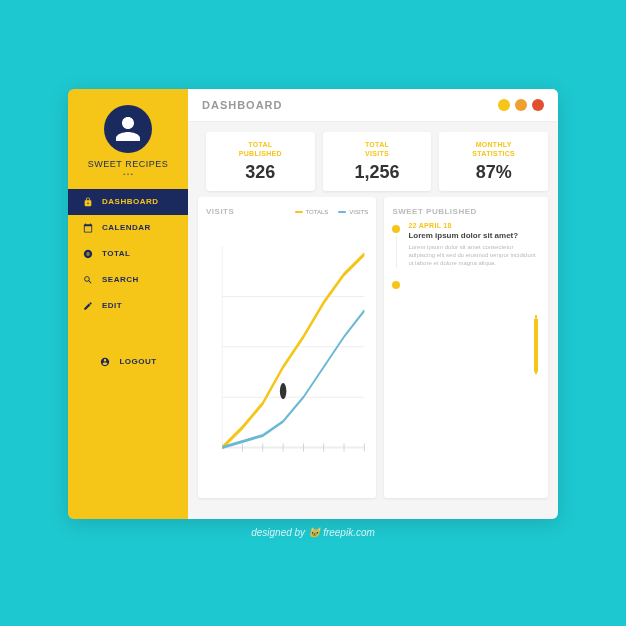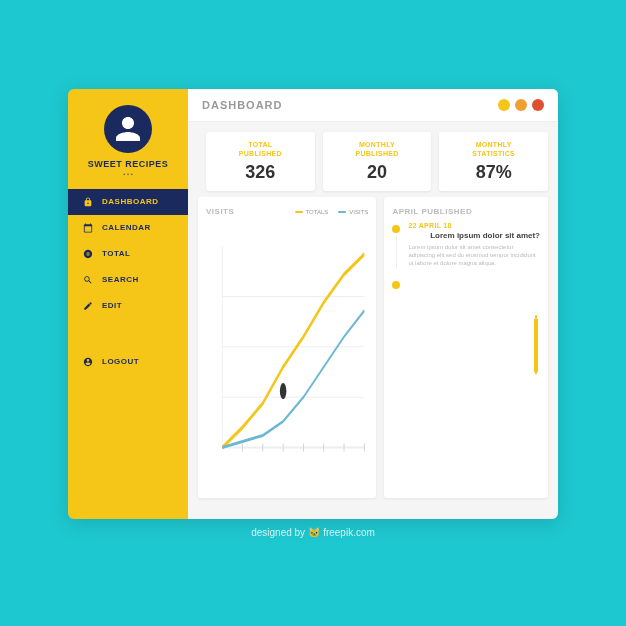--- a/index.html
+++ b/index.html
@@ -47,21 +47,21 @@
     }
 
     .avatar-circle svg {
       width: 30px;
       height: 30px;
       fill: white;
     }
 
     .brand-name {
       font-size: 9px;
-      font-weight: bold;
+      font-weight: normal;
       color: #1a2a5e;
       text-align: center;
       letter-spacing: 0.5px;
       margin-bottom: 2px;
     }
 
     .brand-sub {
       font-size: 7px;
       color: #1a2a5e;
       text-align: center;
@@ -287,21 +287,20 @@
       color: #f5c518;
       letter-spacing: 0.3px;
       margin-bottom: 2px;
     }
 
     .entry-title {
       font-size: 8px;
       font-weight: bold;
       color: #444;
       margin-bottom: 3px;
-      text-align: right;
     }
 
     .entry-text {
       font-size: 6px;
       color: #bbb;
       line-height: 1.4;
     }
 
     .pencil-icon {
       position: absolute;
@@ -309,20 +308,21 @@
       top: 50%;
       transform: translateY(-50%);
     }
 
     .footer-credit {
       text-align: center;
       margin-top: 8px;
       font-size: 10px;
       color: white;
       opacity: 0.8;
+      font-style: italic;
     }
   </style>
 </head>
 <body>
 
 <div class="dashboard-wrapper">
 
   <div class="sidebar">
     <div class="avatar-circle">
       <svg viewBox="0 0 24 24">
@@ -369,21 +369,21 @@
         <div class="nav-icon">
           <svg width="10" height="10" viewBox="0 0 24 24" fill="#1a2a5e">
               <path d="M3 17.25V21h3.75L17.81 9.94l-3.75-3.75L3 17.25zM20.71 7.04c.39-.39.39-1.02 0-1.41l-2.34-2.34c-.39-.39-1.02-.39-1.41 0l-1.83 1.83 3.75 3.75 1.83-1.83z"></path>
             </svg>
         </div>
         <span class="nav-label">EDIT</span>
       </div>
 
       <div style="flex:1;min-height:30px;"></div>
 
-      <div class="nav-item" style="margin-top:auto;">
+      <div class="nav-item" style="margin-top:auto;justify-content:center;">
         <div class="nav-icon">
           <svg width="10" height="10" viewBox="0 0 24 24" fill="#1a2a5e">
               <path d="M12 2C6.48 2 2 6.48 2 12s4.48 10 10 10 10-4.48 10-10S17.52 2 12 2zm0 3c1.66 0 3 1.34 3 3s-1.34 3-3 3-3-1.34-3-3 1.34-3 3-3zm0 14.2c-2.5 0-4.71-1.28-6-3.22.03-1.99 4-3.08 6-3.08 1.99 0 5.97 1.09 6 3.08-1.29 1.94-3.5 3.22-6 3.22z"></path>
             </svg>
         </div>
         <span class="nav-label">LOGOUT</span>
       </div>
     </div>
   </div>
 
@@ -398,23 +398,23 @@
       </div>
     </div>
 
     <div class="stats-row">
       <div class="stat-card">
         <div class="stat-label" style="white-space:pre-line;">TOTAL
 PUBLISHED</div>
         <div class="stat-value">326</div>
       </div>
       <div class="stat-card">
-        <div class="stat-label" style="white-space:pre-line;">MONTHLY
-PUBLISHED</div>
-        <div class="stat-value">20</div>
+        <div class="stat-label" style="white-space:pre-line;">TOTAL
+VISITS</div>
+        <div class="stat-value">1,256</div>
       </div>
       <div class="stat-card">
         <div class="stat-label" style="white-space:pre-line;">MONTHLY
 STATISTICS</div>
         <div class="stat-value">87%</div>
       </div>
     </div>
 
     <div class="bottom-row">
 
@@ -454,21 +454,21 @@
             <polyline points="20,110 45,100 70,88 95,70 120,55 145,38 170,24 195,14" fill="none" stroke="#f5c518" stroke-width="2"></polyline>
 
             <polyline points="20,110 45,107 70,104 95,97 120,85 145,70 170,55 195,42" fill="none" stroke="#6bb8d4" stroke-width="1.5"></polyline>
 
             <circle cx="95" cy="82" r="4" fill="#333"></circle>
           </svg>
         </div>
       </div>
 
       <div class="panel panel-last">
-        <span class="panel-title">APRIL PUBLISHED</span>
+        <span class="panel-title">SWEET PUBLISHED</span>
 
         <div class="last-entry">
           <div class="entry-dot-col">
             <div class="entry-dot"></div>
             <div class="entry-line"></div>
           </div>
           <div class="entry-content">
             <div class="entry-date">22 APRIL 18</div>
             <div class="entry-title">Lorem ipsum dolor sit amet?</div>
             <div class="entry-text">Lorem ipsum dolor sit amet consectetur adipiscing elit sed do eiusmod tempor incididunt ut labore et dolore magna aliqua.</div>

